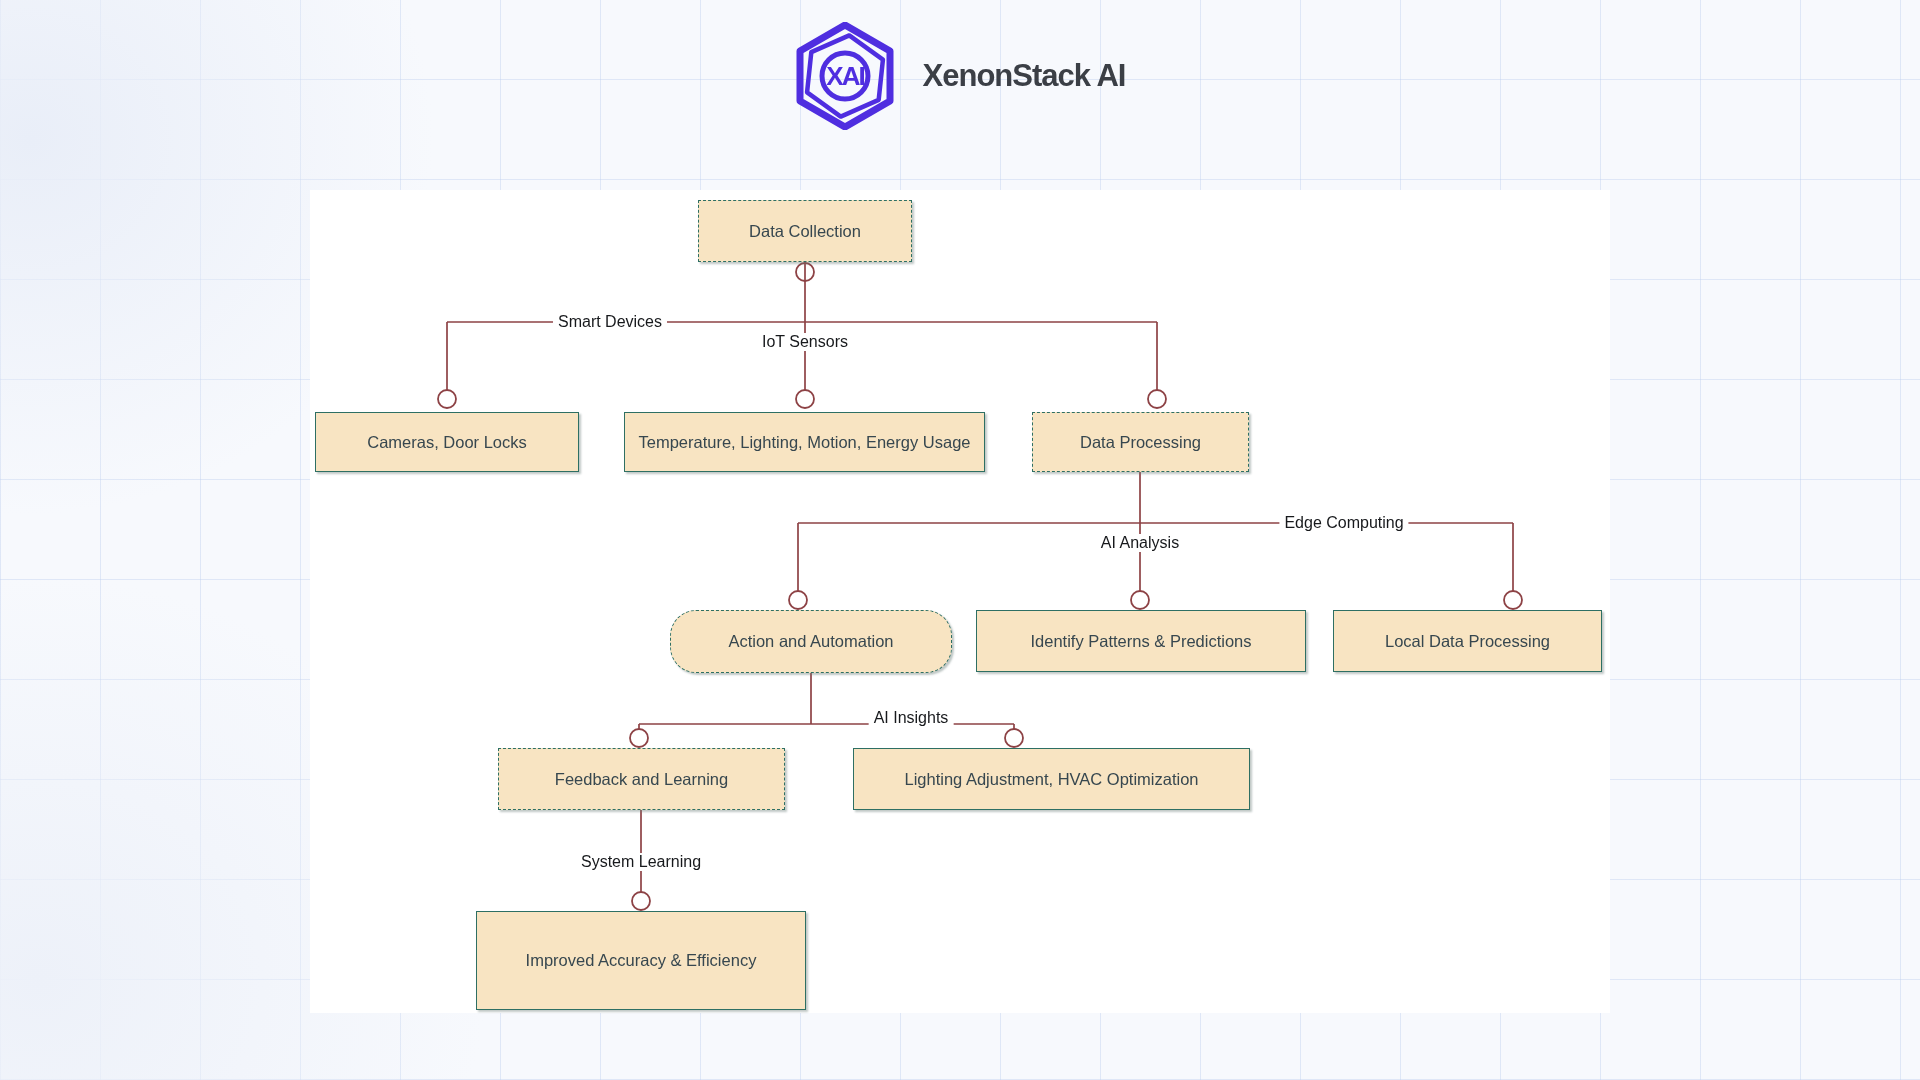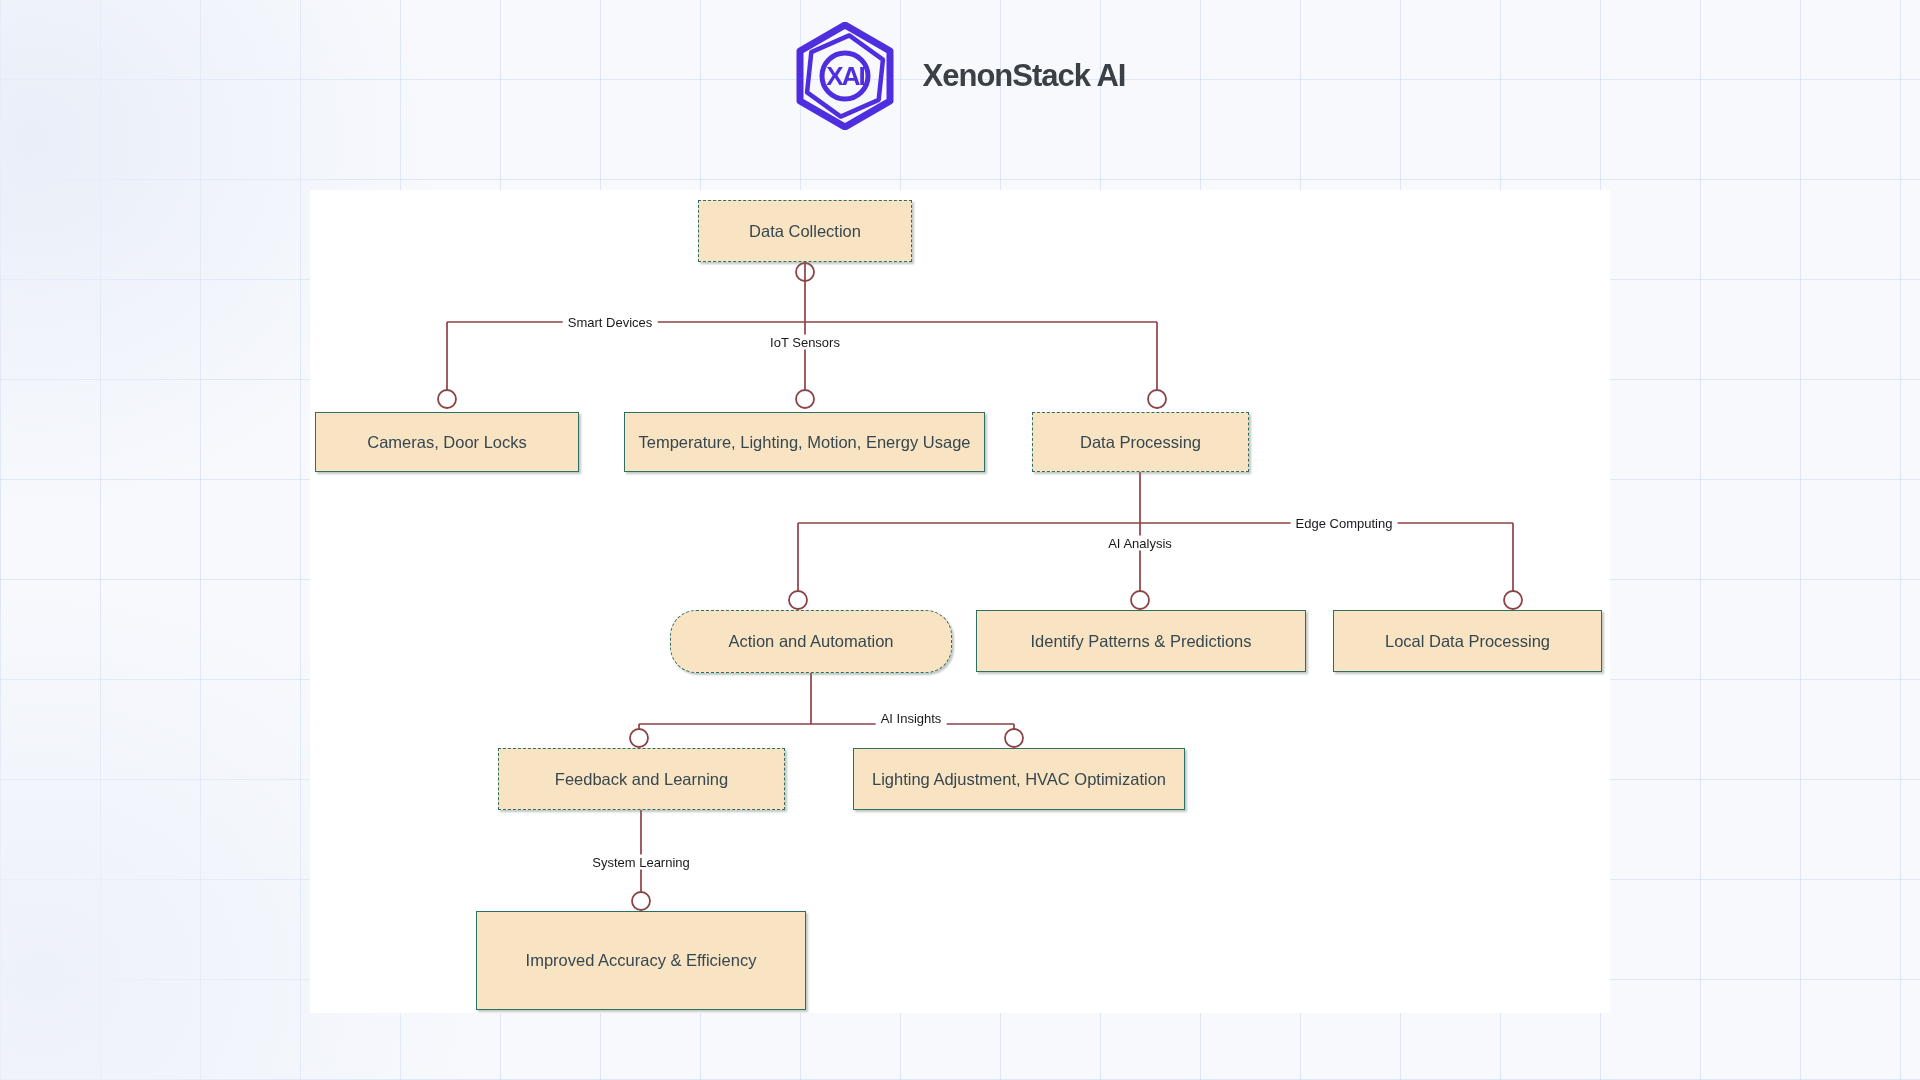--- a/index.html
+++ b/index.html
@@ -37,33 +37,33 @@
     border:1.6px solid var(--node-border,#2e6f63);
     color:var(--node-text,#37474f);
     font-size:16.5px;
     box-shadow:2px 2px 2px rgba(106,124,120,.42);
     box-sizing:border-box;
     padding:0 6px;
   }
   .node.dashed{border-style:dashed;}
   .edge-label{
     position:absolute;transform:translate(-50%,-50%);
-    font-size:13px;color:var(--label-text,#17191c);
+    font-size:16px;color:var(--label-text,#17191c);
     background:#fff;padding:0 5px;white-space:nowrap;
   }
   
   #n-data-collection{left:388px;top:10px;width:214px;height:62px;}
   #n-cameras{left:5px;top:222px;width:264px;height:60px;}
   #n-temperature{left:314px;top:222px;width:361px;height:60px;}
   #n-data-processing{left:722px;top:222px;width:217px;height:60px;}
   #n-action{left:360px;top:420px;width:282px;height:63px;border-radius:26px;}
   #n-identify{left:666px;top:420px;width:330px;height:62px;}
   #n-local{left:1023px;top:420px;width:269px;height:62px;}
   #n-feedback{left:188px;top:558px;width:287px;height:62px;}
-  #n-lighting{left:543px;top:558px;width:332px;height:62px;}
+  #n-lighting{left:543px;top:558px;width:397px;height:62px;}
   #n-improved{left:166px;top:721px;width:330px;height:99px;}
   
   #l-smart-devices{left:300px;top:132px;}
   #l-iot-sensors{left:495px;top:152px;}
   #l-edge-computing{left:1034px;top:333px;}
   #l-ai-analysis{left:830px;top:353px;}
   #l-ai-insights{left:585px;top:528px;margin-left:16px;}
   #l-system-learning{left:331px;top:672px;text-align:center;}
 </style>
 </head>

